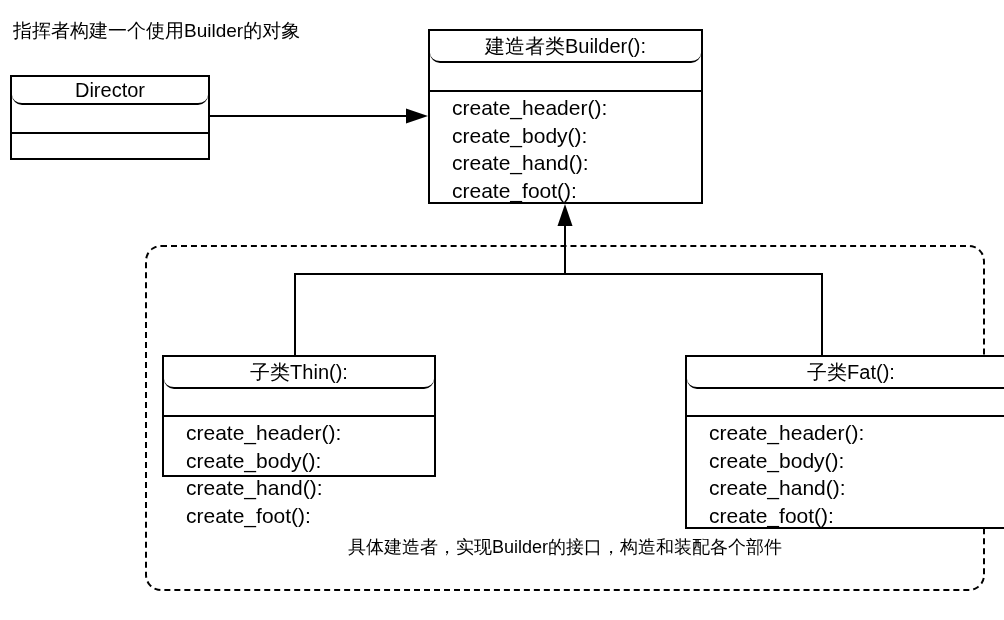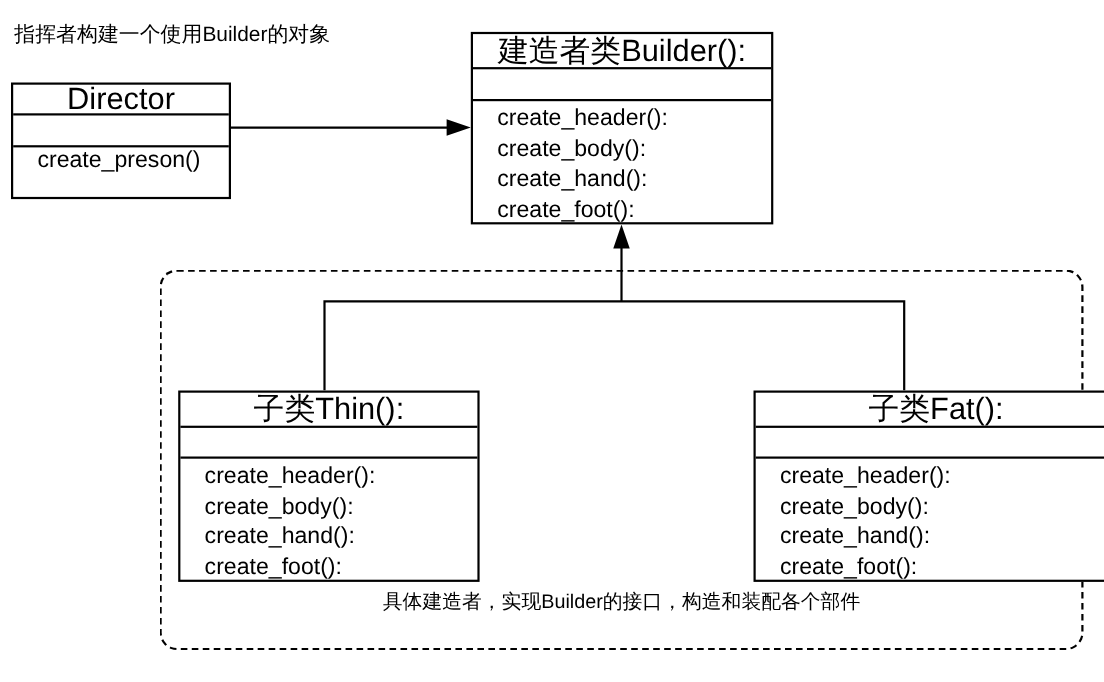--- a/index.html
+++ b/index.html
@@ -9,21 +9,21 @@
     font-family: "Liberation Sans", "DejaVu Sans", sans-serif;
   }
   .label { position: absolute; white-space: nowrap; }
   .class-box {
     position: absolute; border: 2px solid #000; background: #fff;
     box-sizing: border-box; z-index: 3;
   }
   .box-title {
     border-bottom: 2px solid #000; box-sizing: border-box;
     display: flex; align-items: center; justify-content: center;
-    font-size: 28px; white-space: nowrap;
+    font-size: 20px; white-space: nowrap; border-radius: 10px;
   }
   .box-empty { border-bottom: 2px solid #000; box-sizing: border-box; }
   .box-methods { padding: 2px 0 0 22px; font-size: 21px; }
   .method { white-space: nowrap; }
   .dashed-group {
     position: absolute; border: 2px dashed #000; border-radius: 16px;
     box-sizing: border-box; z-index: 1; background: transparent;
   }
   svg.connectors {
     position: absolute; left: 0; top: 0; z-index: 2; pointer-events: none;
@@ -44,40 +44,37 @@
   </g>
 
   <g>
     <line x1="565" y1="274" x2="565" y2="221" stroke="#000000" stroke-width="2"></line>
     <polygon points="565,204 557.5,226 572.5,226" fill="#000000"></polygon>
   </g>
 
   <polyline points="295,355 295,274 822,274 822,355" fill="none" stroke="#000000" stroke-width="2"></polyline>
 </svg>
 
-<div class="class-box" style="left:10px; top:75px; width:200px; height:106px;">
+<div class="class-box" style="left:10px; top:75px; width:200px; height:85px;">
   <div class="box-title" style="height:28px;">Director</div>
   <div class="box-empty" style="height:29px;"></div>
-  <div class="box-methods" style="padding-top:0;">
-    <div class="method" style="line-height:24px;">create_preson()</div>
-  </div>
 </div>
 
 <div class="class-box" style="left:428px; top:29px; width:275px; height:175px;">
   <div class="box-title" style="height:32px;">建造者类Builder():</div>
   <div class="box-empty" style="height:29px;"></div>
   <div class="box-methods">
     <div class="method" style="line-height:27.5px;">create_header():</div>
     <div class="method" style="line-height:27.5px;">create_body():</div>
     <div class="method" style="line-height:27.5px;">create_hand():</div>
     <div class="method" style="line-height:27.5px;">create_foot():</div>
   </div>
 </div>
 
-<div class="class-box" style="left:162px; top:355px; width:274px; height:174px;">
+<div class="class-box" style="left:162px; top:355px; width:274px; height:122px;">
   <div class="box-title" style="height:32px;">子类Thin():</div>
   <div class="box-empty" style="height:28px;"></div>
   <div class="box-methods">
     <div class="method" style="line-height:27.5px;">create_header():</div>
     <div class="method" style="line-height:27.5px;">create_body():</div>
     <div class="method" style="line-height:27.5px;">create_hand():</div>
     <div class="method" style="line-height:27.5px;">create_foot():</div>
   </div>
 </div>
 

